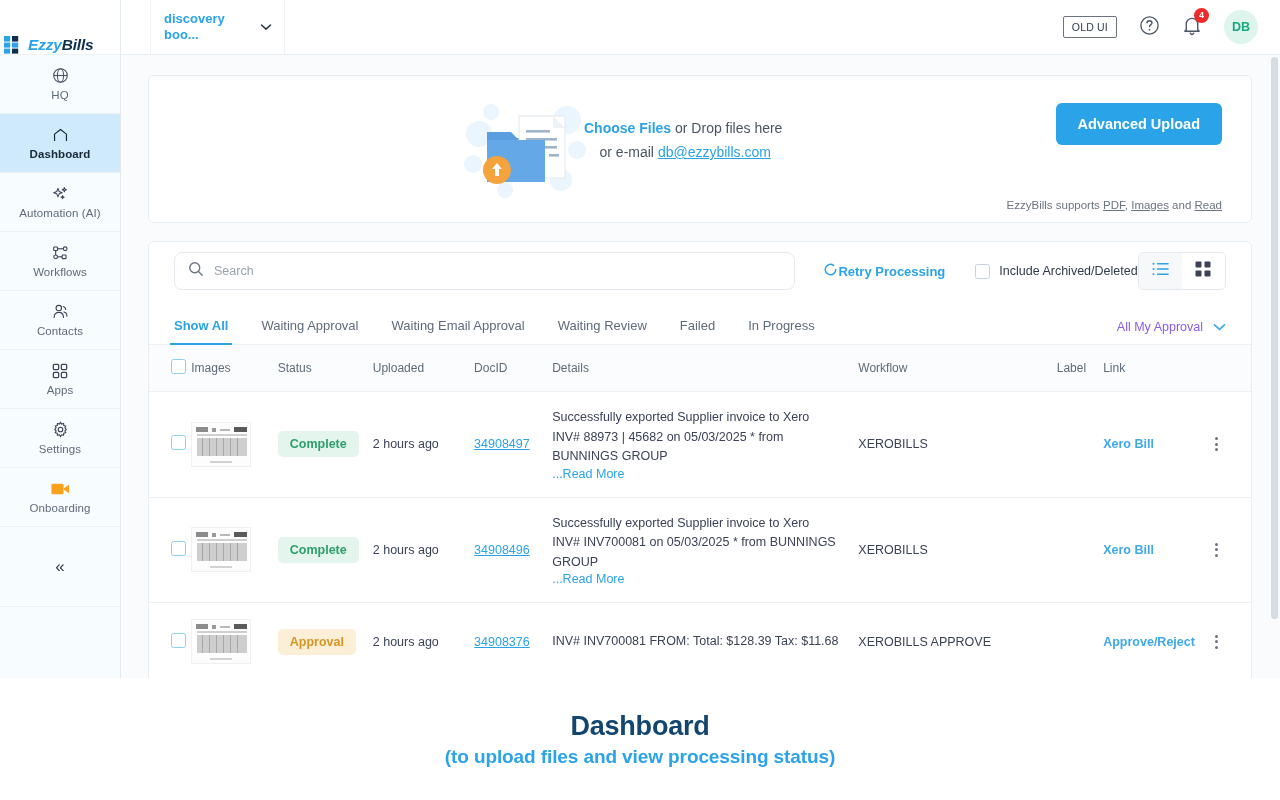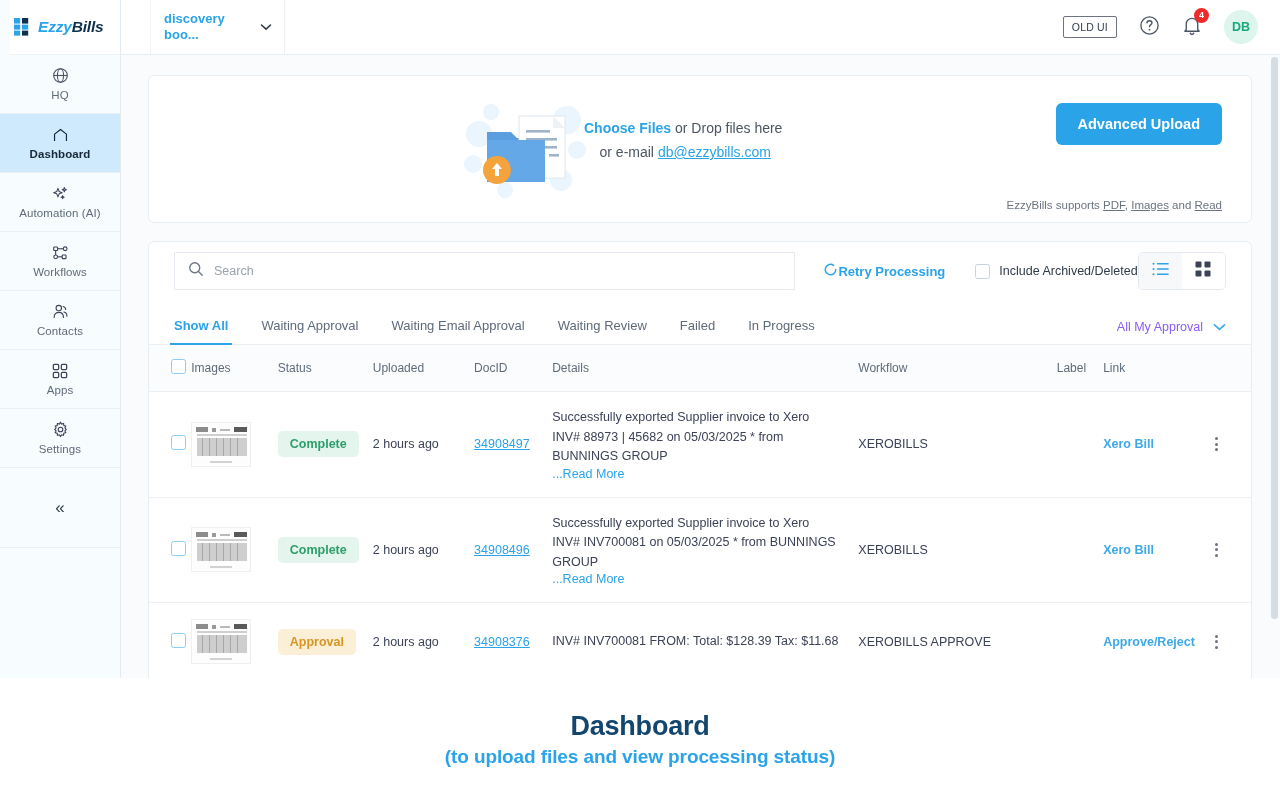--- a/index.html
+++ b/index.html
@@ -15,24 +15,23 @@
 
   
   .sidebar {
     position: absolute; left: 0; top: 0;
     width: 121px; height: 678px;
     background: #f7fcff;
     border-right: 1px solid #e3eaf0;
     display: flex; flex-direction: column;
   }
   .logo-box {
-    height: 55px; display: flex; align-items: center;
+    height: 55px; display: flex; align-items: flex-end;
     padding-left: 4px; background: #ffffff;
     border-bottom: 1px solid #eef2f6;
-    margin-left: 10px;
   }
   .logo-mark { width: 20px; height: 18px; margin-right: 4px; flex-shrink: 0; }
   .logo-text { font-size: 15.5px; font-weight: 700; font-style: italic; letter-spacing: -0.2px; }
   .logo-ezzy { color: #2aa3e8; }
   .logo-bills { color: #0f2f4f; }
 
   .nav-item {
     height: 59px; display: flex; flex-direction: column;
     align-items: center; justify-content: center; gap: 5px;
     border-bottom: 1px solid #eaf1f6;
@@ -132,21 +131,21 @@
 
   
   .list-card {
     position: absolute; left: 27px; top: 186px; width: 1104px; height: 500px;
     overflow: hidden;
   }
   .search-row {
     height: 58px; display: flex; align-items: center; padding: 0 25px;
   }
   .search-box {
-    width: 646px; height: 38px; border: 1px solid #e4e9ef; border-radius: 1px;
+    width: 646px; height: 38px; border: 1px solid #e4e9ef; border-radius: 8px;
     display: flex; align-items: center; gap: 10px; padding: 12px 13px; background: #fff;
   }
   .search-box input {
     border: none; outline: none; font-size: 12.5px; color: #3c4257;
     font-family: "Liberation Sans", sans-serif; width: 100%; background: transparent;
   }
   .search-box input::placeholder { color: #9aa3ad; }
 
   .retry {
     margin-left: 28px; display: flex; align-items: center; gap: 0;
@@ -335,20 +334,29 @@
     <div class="nav-item">
       <span class="nav-icon">
         <svg width="17" height="17" viewBox="0 0 20 20" fill="none" stroke="#3c4257" stroke-width="1.3">
           <circle cx="10" cy="10" r="2.7"></circle>
           <path d="M10 1.6 L11.3 3.6 L13.6 3 L13.9 5.4 L16.2 6 L15.2 8.1 L16.8 9.9 L15.2 11.7 L16.2 13.8 L13.9 14.4 L13.6 16.8 L11.3 16.2 L10 18.2 L8.7 16.2 L6.4 16.8 L6.1 14.4 L3.8 13.8 L4.8 11.7 L3.2 9.9 L4.8 8.1 L3.8 6 L6.1 5.4 L6.4 3 L8.7 3.6 Z"></path>
         </svg>
       </span>
       <span class="nav-label">Settings</span>
     </div>
 
+    <div class="nav-item">
+      <span class="nav-icon">
+        <svg width="19" height="14" viewBox="0 0 22 16">
+          <rect x="0.5" y="2" width="14" height="12" rx="1.8" fill="#fba11b"></rect>
+          <path d="M15 7 L21 3.2 V12.8 L15 9 Z" fill="#fba11b"></path>
+        </svg>
+      </span>
+      <span class="nav-label">Onboarding</span>
+    </div>
 
     <div class="nav-collapse">
       <span>«</span>
     </div>
   </nav>
 
   <header class="topbar">
     <div class="company-select">
       <span class="company-name">discovery boo...</span>
       <span class="chev">

